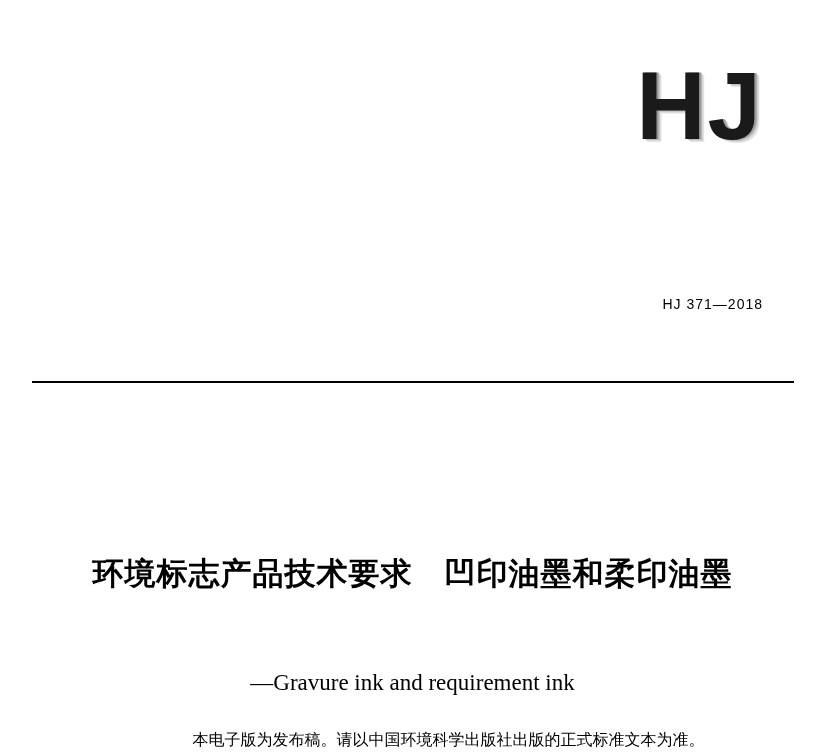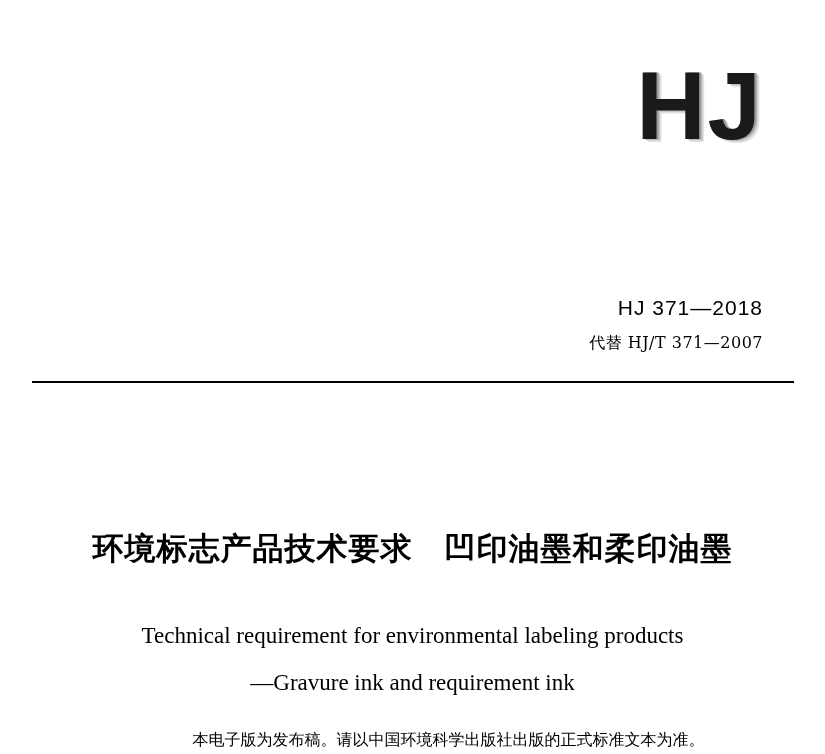--- a/index.html
+++ b/index.html
@@ -63,21 +63,21 @@
     color: #000;
   }
 
   
   .std-no {
     position: absolute;
     top: 256px;
     right: 62px;
     text-align: right;
     font-family: "Liberation Sans", "DejaVu Sans", sans-serif;
-    font-size: 21px;
+    font-size: 14px;
     letter-spacing: 1px;
     color: #000;
   }
   .std-replaces {
     position: absolute;
     top: 293px;
     right: 62px;
     text-align: right;
     font-family: "DejaVu Serif", "Liberation Serif", serif;
     font-size: 16px;
@@ -91,21 +91,21 @@
     top: 341px;
     left: 32px;
     width: 762px;
     height: 0;
     border-top: 2px solid #000;
   }
 
   
   .subject-cn {
     position: absolute;
-    top: 488px;
+    top: 513px;
     left: 0;
     width: 825px;
     text-align: center;
     font-family: "DejaVu Serif", "Liberation Serif", serif;
     font-size: 31px;
     font-weight: bold;
     letter-spacing: 1px;
     color: #000;
     white-space: pre;
   }
@@ -148,25 +148,23 @@
 
 <div class="page">
 
   <div class="logo-wrap">
     <span class="logo-text">HJ</span>
   </div>
 
 
   <div class="std-no">HJ 371—2018</div>
 
-  <div class="std-replaces">代替 HJ/T 371—2007</div>
 
   <div class="rule"></div>
 
   <div class="subject-cn">环境标志产品技术要求　凹印油墨和柔印油墨</div>
 
-  <div class="subject-en1">Technical requirement for environmental labeling products</div>
 
   <div class="subject-en2">—Gravure ink and requirement ink</div>
 
   <div class="footnote">本电子版为发布稿。请以中国环境科学出版社出版的正式标准文本为准。</div>
 
 </div>
 
 </body></html>

